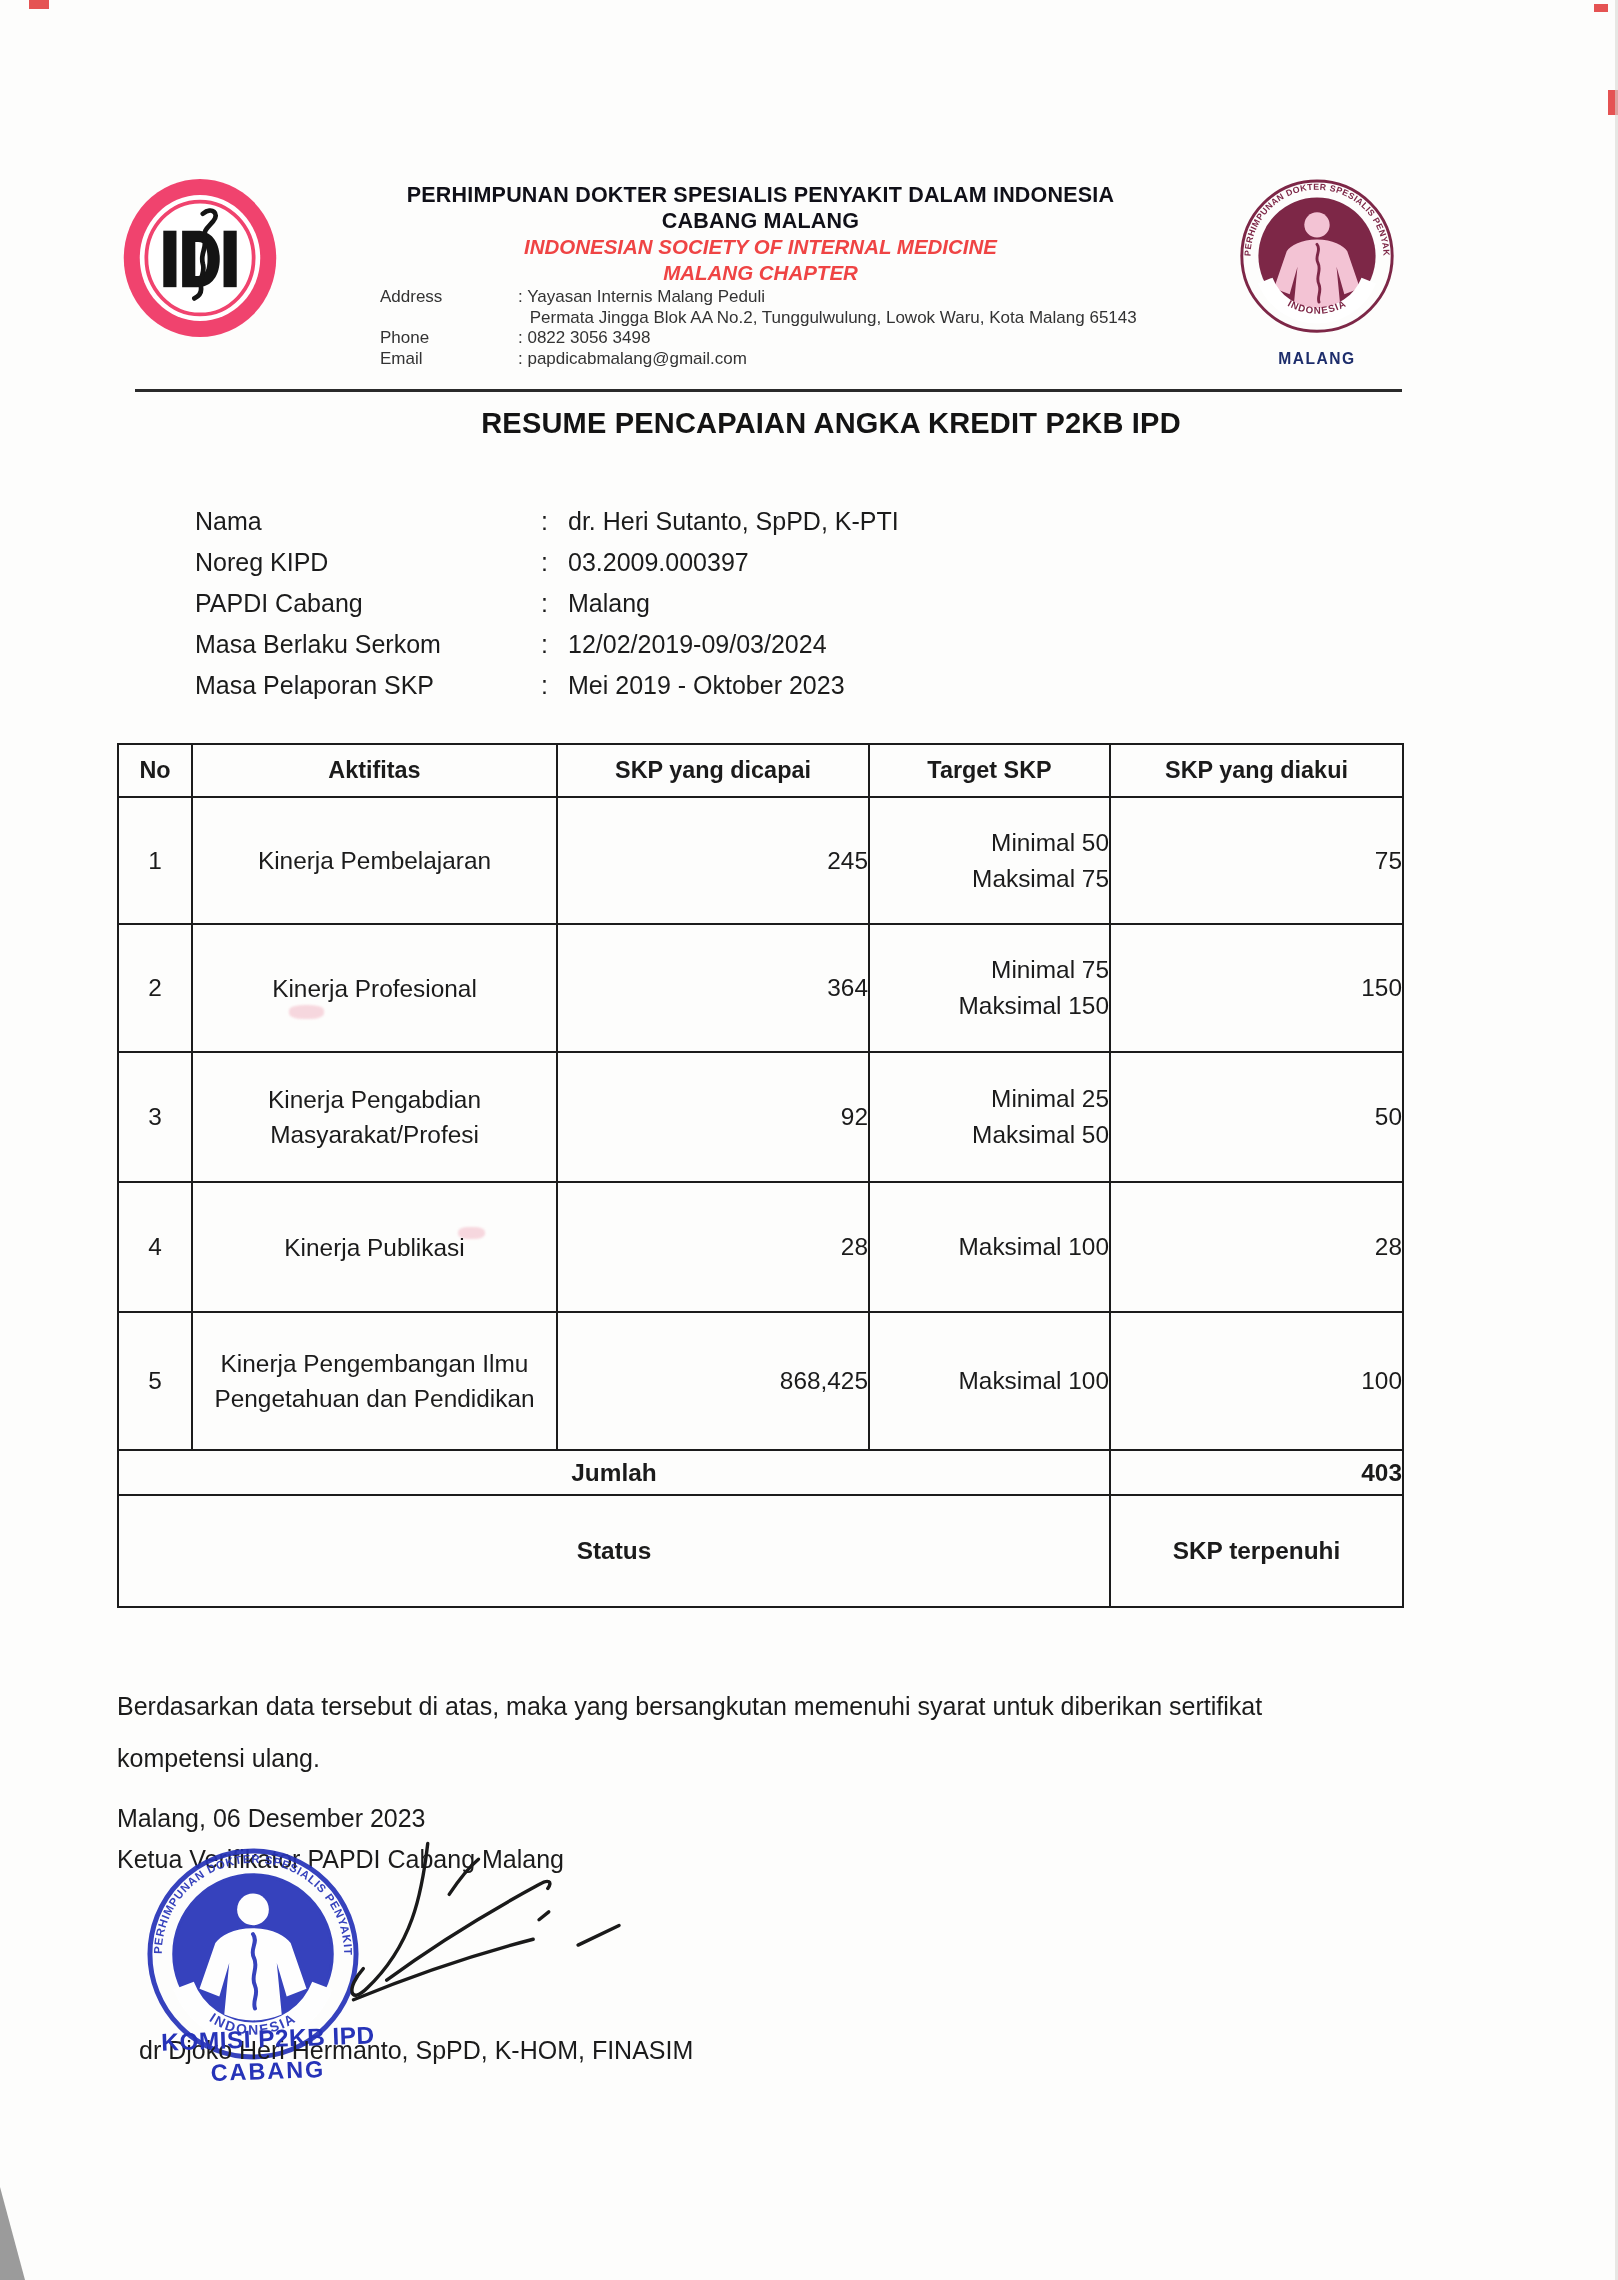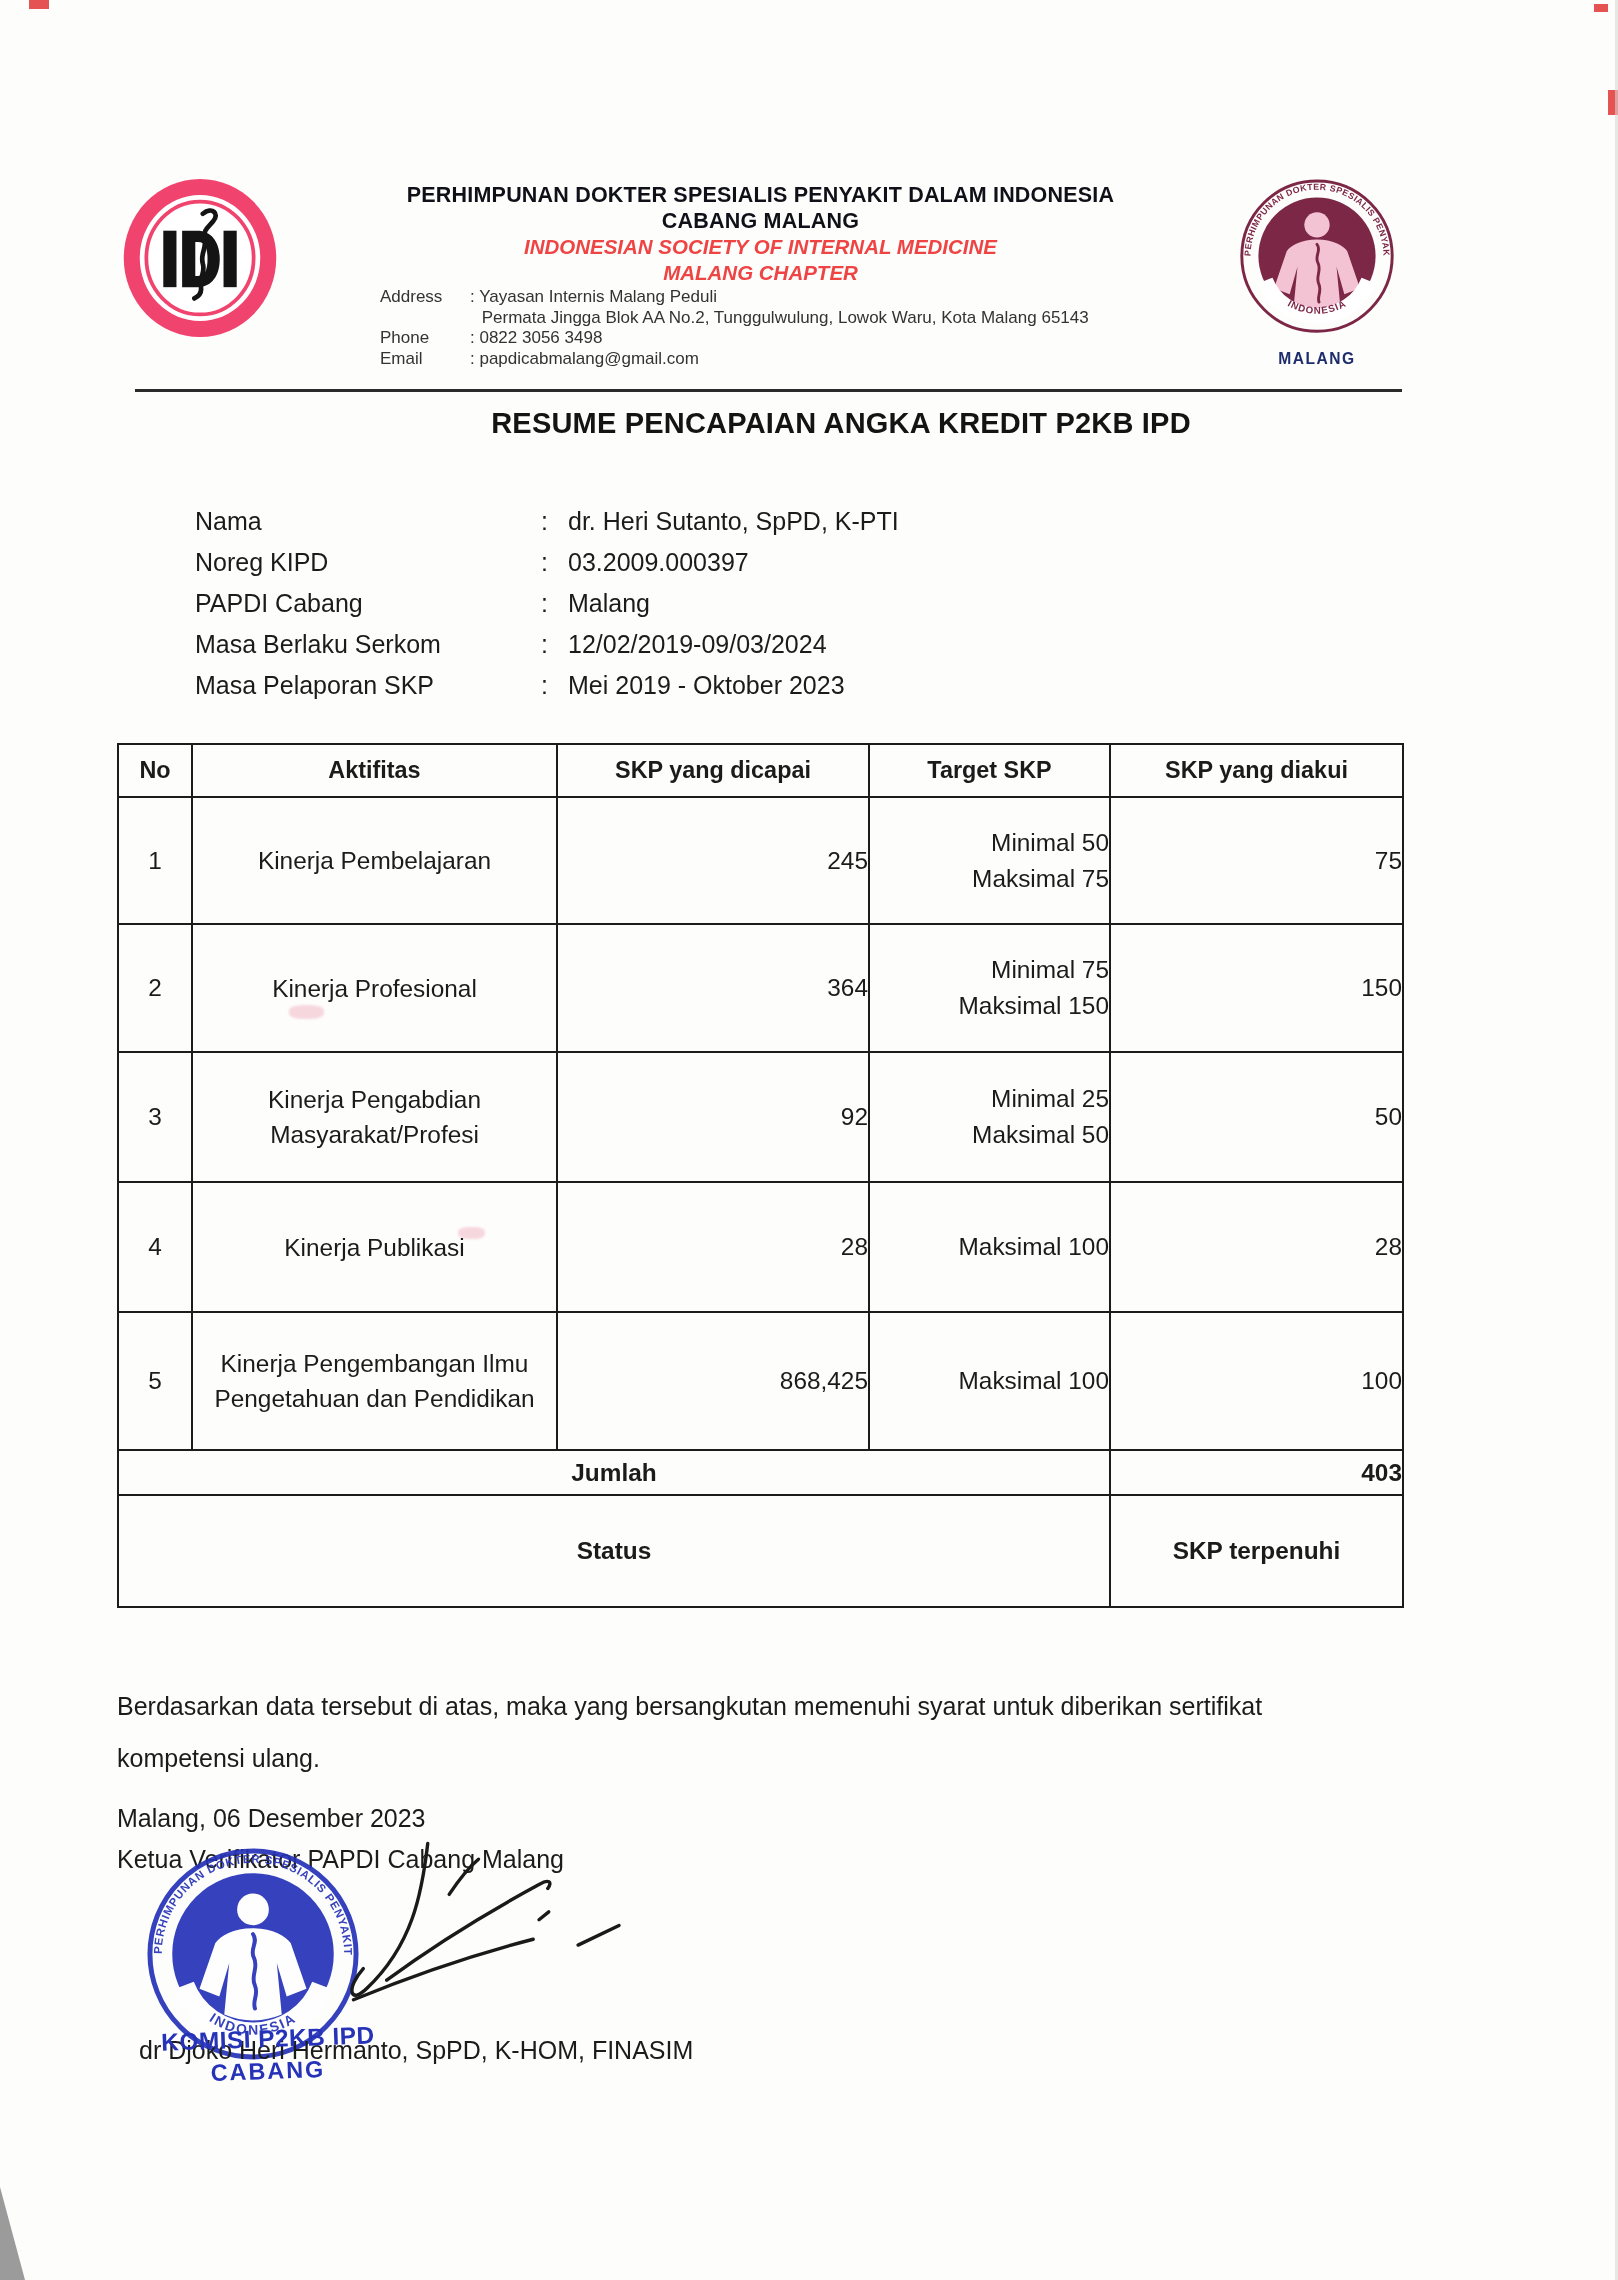--- a/index.html
+++ b/index.html
@@ -18,32 +18,32 @@
   .ps2{left:458px;top:1227px;width:27px;height:11.7px;}
   .corner-shadow{position:absolute;left:0;bottom:0;width:25px;height:93px;
     background:#4a4a4a;opacity:.55;clip-path:polygon(0 0,0 100%,100% 100%);}
   .edge-right{position:absolute;right:0;top:0;width:3.9px;height:100%;background:#d8d8d4;opacity:.6;}
 
   
   .org-block{position:absolute;left:273px;top:182px;width:975px;text-align:center;}
   .org1,.org2{font-size:21.5px;font-weight:bold;color:#101018;line-height:26px;letter-spacing:0.2px;}
   .org3,.org4{font-size:20.5px;font-weight:bold;font-style:italic;color:#ef4444;line-height:26px;}
   .addr-block{position:absolute;left:380px;top:287px;font-size:17px;color:#333;}
-  .addr-row{display:flex;line-height:20.5px;}
+  .addr-row{display:flex;line-height:20.5px;gap:48px;}
   .addr-label{width:90px;flex:none;}
   .addr-value{white-space:nowrap;}
   .addr-cont{padding-left:11.7px;}
 
   .idi-logo{position:absolute;left:120px;top:176px;}
   .papdi-logo{position:absolute;left:1231px;top:178px;text-align:center;width:172px;}
   .papdi-caption{font-size:15.6px;font-weight:bold;color:#1d2d6b;letter-spacing:1.5px;margin-top:2px;}
 
   .rule{position:absolute;left:135px;top:389px;width:1267px;height:2.9px;background:#2b2b2b;}
 
-  .doc-title{position:absolute;left:178px;top:407px;width:1326px;text-align:center;
+  .doc-title{position:absolute;left:168px;top:407px;width:1326px;text-align:center;
     font-size:29px;font-weight:bold;color:#141414;letter-spacing:0.2px;}
 
   
   .info-block{position:absolute;left:195px;top:501px;}
   .info-row{display:flex;height:41px;align-items:center;font-size:25px;color:#1b1b1b;}
   .info-label{width:346px;flex:none;}
   .info-colon{width:27px;flex:none;}
 
   
   .skp-table{position:absolute;left:117px;top:743px;border-collapse:collapse;table-layout:fixed;

